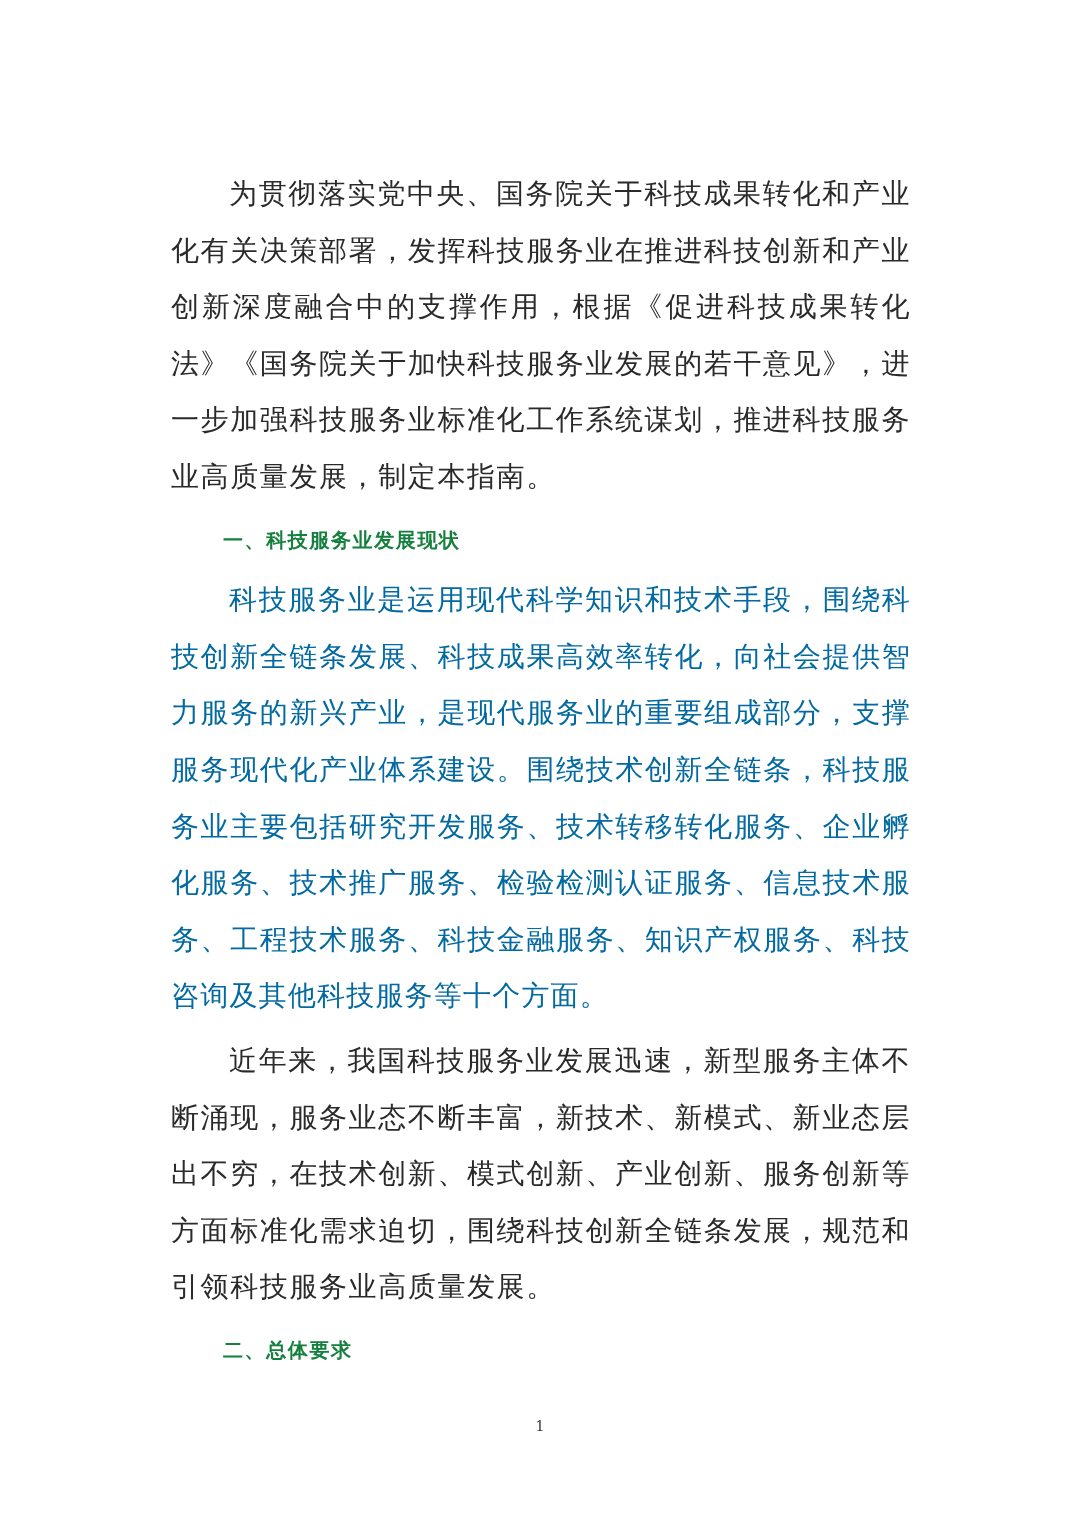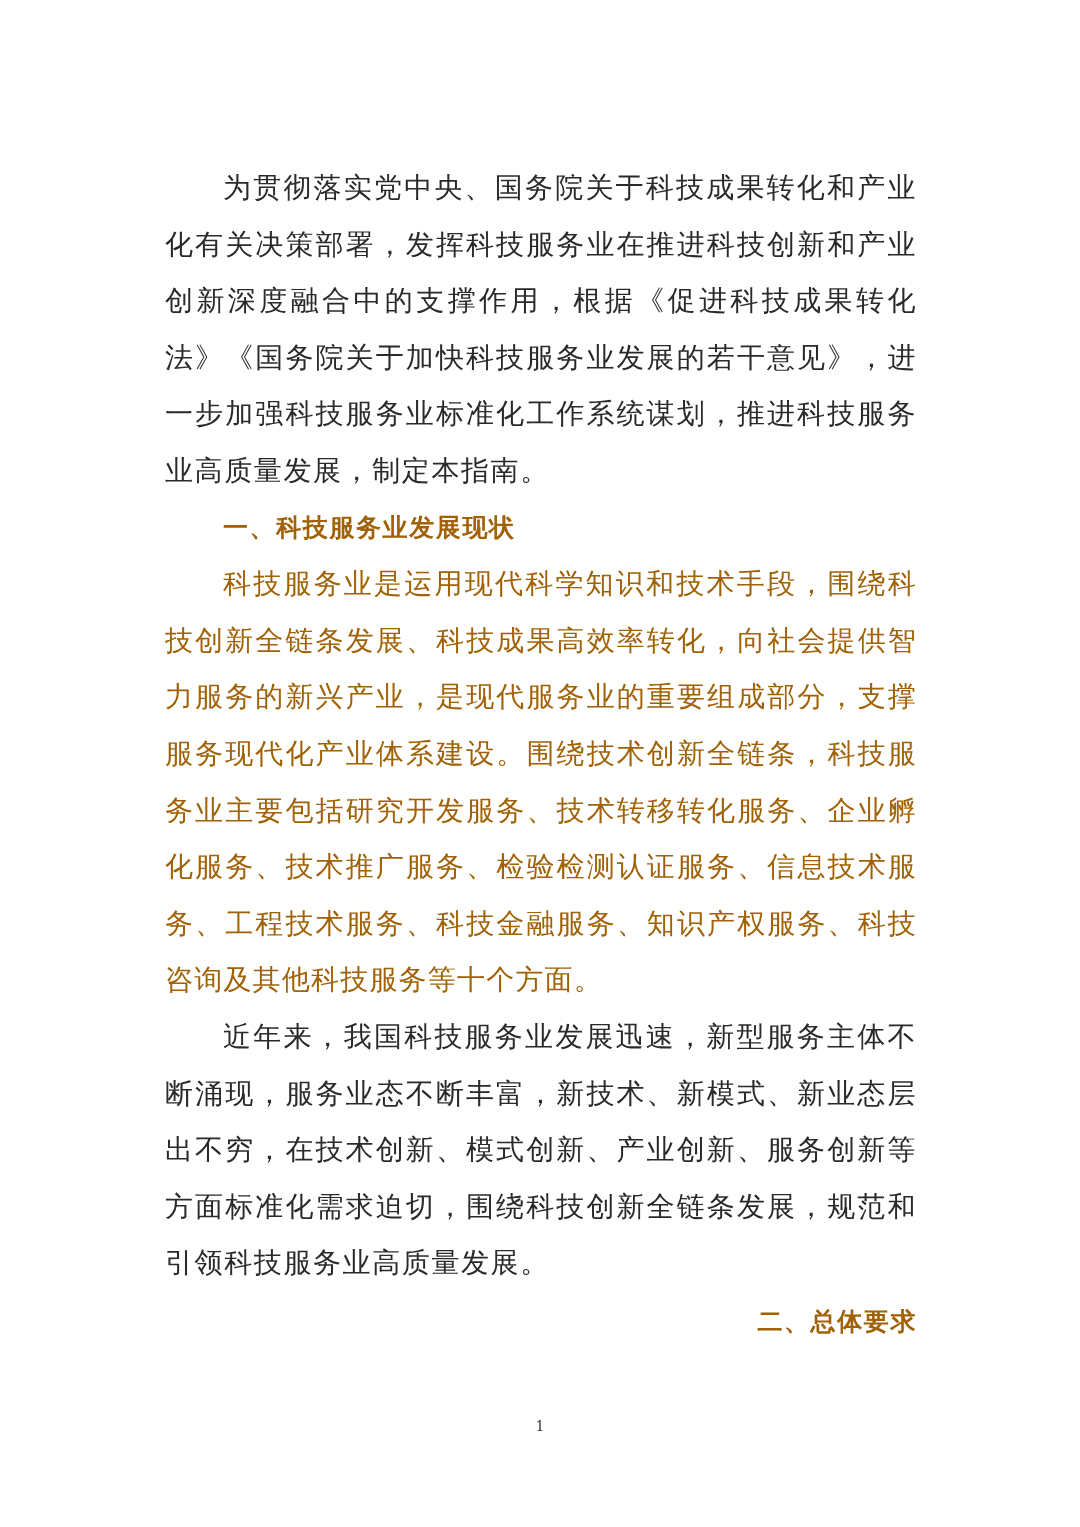--- a/index.html
+++ b/index.html
@@ -21,48 +21,47 @@
     height: 1527px;
     background: #ffffff;
   }
   .content {
     position: absolute;
     left: 165px;
     top: 160px;
     width: 752px;
   }
   .para {
-    margin: 0;
+    margin: 6px;
     font-size: 28px;
     line-height: 56.6px;
     letter-spacing: 1.6px;
     text-align: justify;
     text-align-last: left;
     color: #2a2a2a;
     text-indent: 58px;
     word-break: break-all;
   }
   .para.red {
-    color: #a16207;
-    font-family: Liberation Serif, serif;
+    color: #0369a1;
+    font-family: Liberation Mono, monospace;
     letter-spacing: 1.2px;
   }
   .heading {
     margin: 0;
-    font-size: 25px;
+    font-size: 20px;
     line-height: 56.6px;
     letter-spacing: 1.6px;
-    color: #a16207;
+    color: #15803d;
     text-indent: 58px;
     font-family: "DejaVu Sans", "Liberation Sans", sans-serif;
     font-weight: bold;
   }
   .heading.second {
     margin-top: 2px;
-    text-align: right;
   }
   .page-number {
     position: absolute;
     left: 0;
     width: 1080px;
     top: 1418px;
     text-align: center;
     font-size: 14px;
     color: #333333;
     font-family: "DejaVu Serif", "Liberation Serif", serif;

